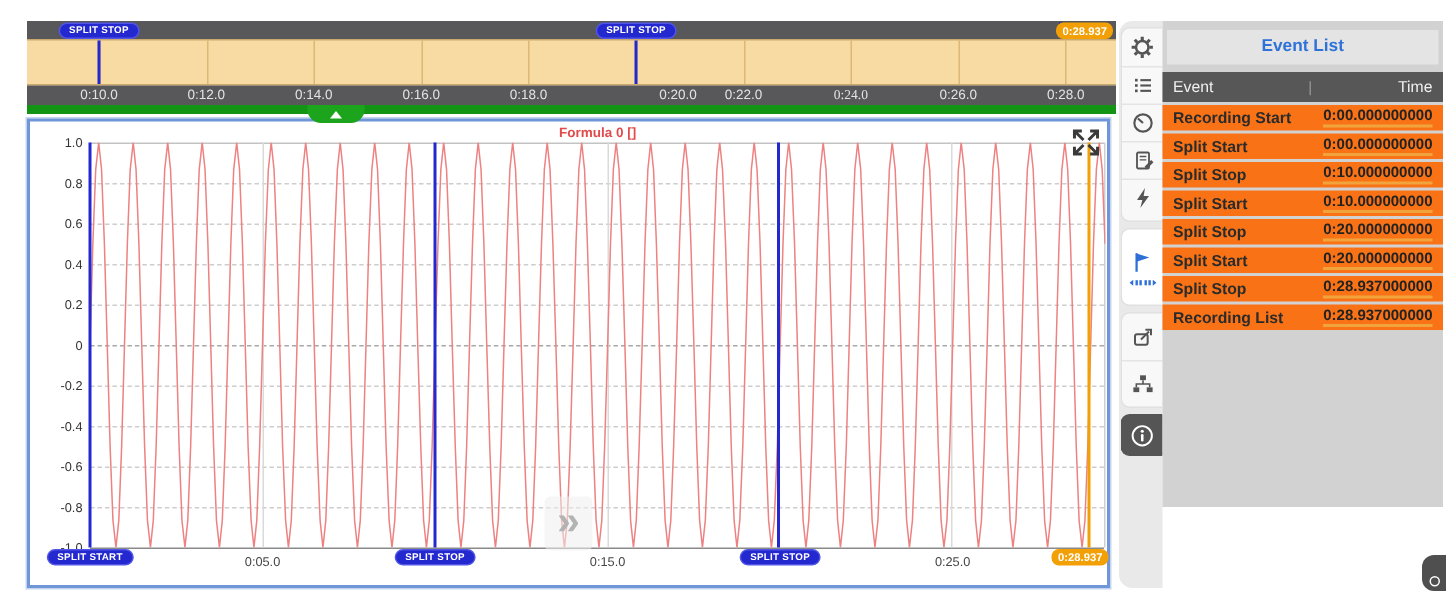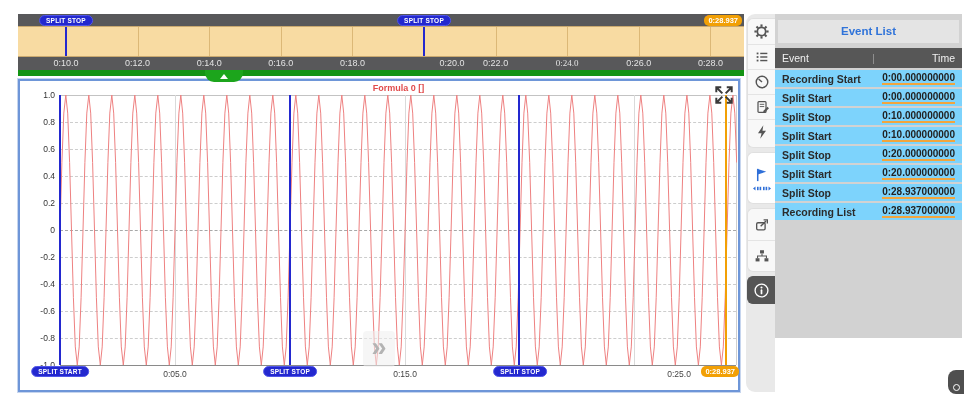--- a/index.html
+++ b/index.html
@@ -71,21 +71,21 @@
             align-items:center;justify-content:center;}
 
   
   .event-panel{position:absolute;left:775px;top:14px;width:187px;height:324px;background:#d2d2d2;}
   .ep-title{margin:6px 3px 5px;height:23px;line-height:23px;background:#e4e4e4;text-align:center;
             color:#2f73d9;font-weight:bold;font-size:11.5px;}
   .ep-header{position:relative;height:20px;background:#575757;color:#f0f0f0;font-size:10.5px;
              display:flex;align-items:center;justify-content:space-between;padding:0 7px;}
   .ep-div{position:absolute;left:52%;color:#9a9a9a;font-size:10px;}
   .ep-rows{margin-top:2px;}
-  .ep-row{height:17px;margin-bottom:2px;background:#7dd3fc;display:flex;align-items:center;
+  .ep-row{height:17px;margin-bottom:2px;background:#f97316;display:flex;align-items:center;
           justify-content:space-between;padding:0 7px;}
   .ev-name{font-size:10.5px;font-weight:bold;color:#2b2b2b;white-space:nowrap;}
   .ev-time{font-size:10px;font-weight:bold;color:#222;border-bottom:2px solid #f2a43c;
            line-height:11px;cursor:pointer;}
 
   .corner-handle{position:absolute;left:948px;top:370px;width:16px;height:24px;background:#4f4f4f;
                  border-radius:8px 0 0 8px;z-index:9;}
   .corner-handle::after{content:"";position:absolute;left:5px;bottom:3px;width:5px;height:5px;
                  border:1px solid #fff;border-radius:50%;}
   svg{display:block;}
@@ -170,21 +170,21 @@
         <div class="vgrid" style="left: 84.9473%;"></div>
         <div class="splitline" style="left: 0%;"></div>
         <div class="splitline" style="left: 33.9789%;"></div>
         <div class="splitline" style="left: 67.9579%;"></div>
         <div class="posline" style="left: 98.3248%;"></div>
       </div>
     <div class="xrow" id="xrow">
       <div class="badge chart-badge">0:28.937</div>
     <div class="xlab" style="left: 16.9895%;">0:05.0</div>
         <div class="xlab" style="left: 50.9684%;">0:15.0</div>
-        <div class="xlab" style="left: 84.9473%; margin-left: 44px;">0:25.0</div>
+        <div class="xlab" style="left: 84.9473%;">0:25.0</div>
         <div class="pill chartpill" style="left: 0%;">SPLIT START</div>
         <div class="pill chartpill" style="left: 33.9789%;">SPLIT STOP</div>
         <div class="pill chartpill" style="left: 67.9579%;">SPLIT STOP</div>
       </div>
     <div class="expand-btn">
       <svg viewBox="0 0 20 20" width="22" height="22" fill="none" stroke="#3a3a3a" stroke-width="1.8">
         <path d="M11.5 8.5 L17 3 M12.5 3 H17 V7.5"></path>
         <path d="M8.5 8.5 L3 3 M3 7.5 V3 H7.5"></path>
         <path d="M11.5 11.5 L17 17 M17 12.5 V17 H12.5"></path>
         <path d="M8.5 11.5 L3 17 M7.5 17 H3 V12.5"></path>

